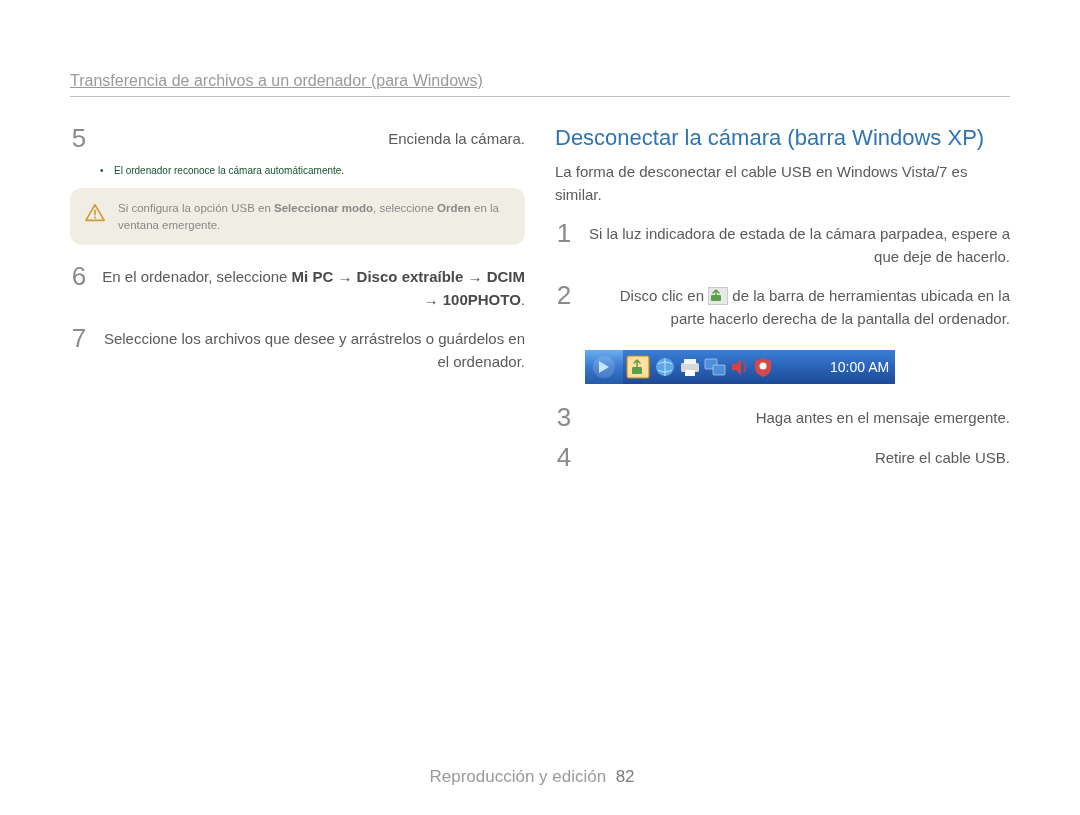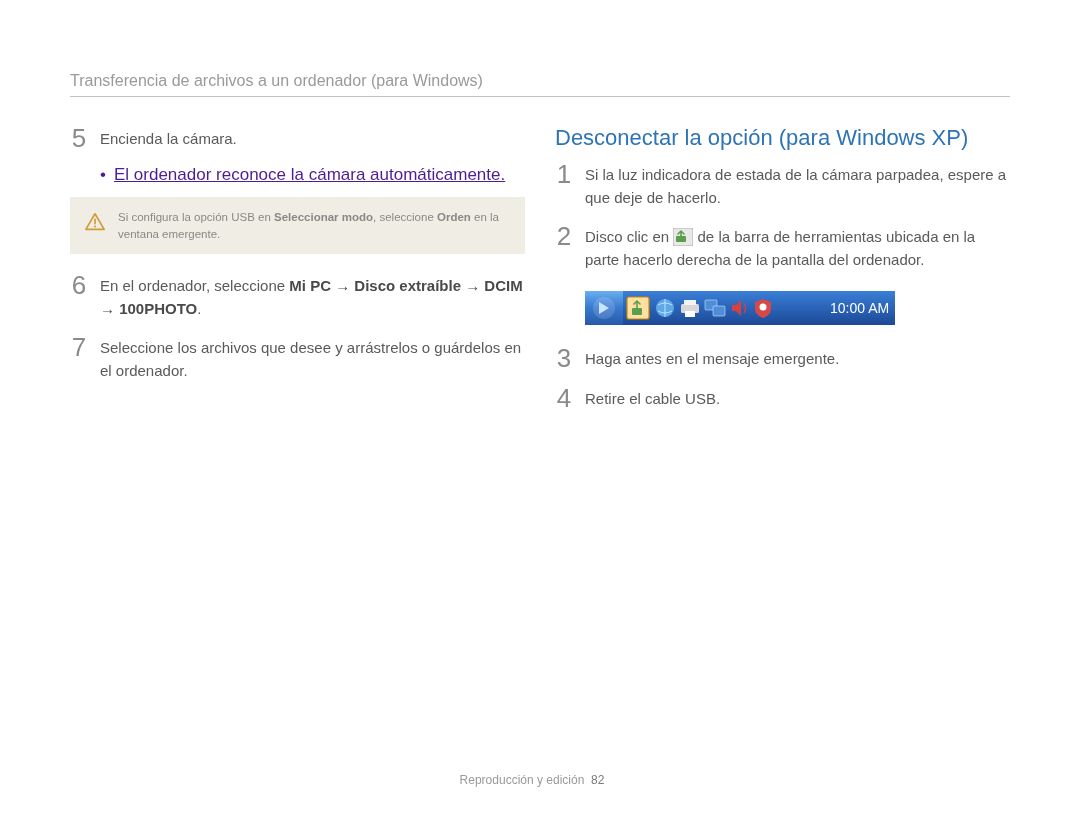--- a/index.html
+++ b/index.html
@@ -13,20 +13,21 @@
       padding: 72px 70px 30px 70px;
     }
     .breadcrumb {
       font-size: 16px;
       font-weight: 300;
       color: #9a9a9a;
       border-bottom: 1px solid #c0c0c0;
       padding-bottom: 6px;
       margin-bottom: 28px;
       font-style: normal;
+      text-decoration: underline;
     }
     .columns {
       display: flex;
       gap: 30px;
     }
     .col {
       flex: 1;
       min-width: 0;
     }
     .step {
@@ -41,45 +42,44 @@
     .step-num {
       font-size: 26px;
       font-weight: 300;
       color: #8a8a8a;
       line-height: 1;
       flex-shrink: 0;
       width: 18px;
       text-align: center;
       font-family: Arial, sans-serif;
     }
-    .step-body { flex: 1; padding-top: 3px; }
+    .step-body { flex: 1; padding-top: 3px; text-align: right; }
     .bullet {
       margin-left: 30px;
       margin-top: 4px;
       margin-bottom: 12px;
-      font-size: 17px;
-      color: #4c1d95;
+      font-size: 10px;
+      color: #14532d;
       position: relative;
       padding-left: 14px;
-      text-decoration: underline;
     }
     .bullet::before {
       content: "•";
       position: absolute;
       left: 0;
     }
     .note-box {
       background: #f0eee4;
       padding: 12px 14px 12px 48px;
       font-size: 11.5px;
       color: #888;
       line-height: 1.45;
       position: relative;
       margin: 10px 0 18px 0;
-      border-radius: 0;
+      border-radius: 12px;
     }
     .note-icon {
       position: absolute;
       left: 14px;
       top: 14px;
       width: 22px;
       height: 22px;
     }
     .section-title {
       color: #2e74b5;
@@ -106,21 +106,21 @@
       margin: 6px 0 16px 30px;
       width: 310px;
       height: 34px;
     }
     .footer {
       position: absolute;
       bottom: 28px;
       left: 0;
       right: 16px;
       text-align: center;
-      font-size: 12px;
+      font-size: 17px;
       color: #9a9a9a;
     }
     .footer-pg { color: #7a7a7a; }
   </style>
 </head>
 <body>
 
 <div class="breadcrumb">Transferencia de archivos a un ordenador (para Windows)</div>
 
 <div class="columns">
@@ -156,21 +156,22 @@
 
     <div class="step">
       <div class="step-num">7</div>
       <div class="step-body">Seleccione los archivos que desee y arrástrelos o guárdelos en el ordenador.</div>
     </div>
 
   </div>
 
   <div class="col">
 
-    <div class="section-title">Desconectar la opción (para Windows XP)</div>
+    <div class="section-title">Desconectar la cámara (barra Windows XP)</div>
+    <div class="intro">La forma de desconectar el cable USB en Windows Vista/7 es similar.</div>
 
     <div class="step">
       <div class="step-num">1</div>
       <div class="step-body">Si la luz indicadora de estada de la cámara parpadea, espere a que deje de hacerlo.</div>
     </div>
 
     <div class="step">
       <div class="step-num">2</div>
       <div class="step-body">
         <span>Disco clic en </span>

